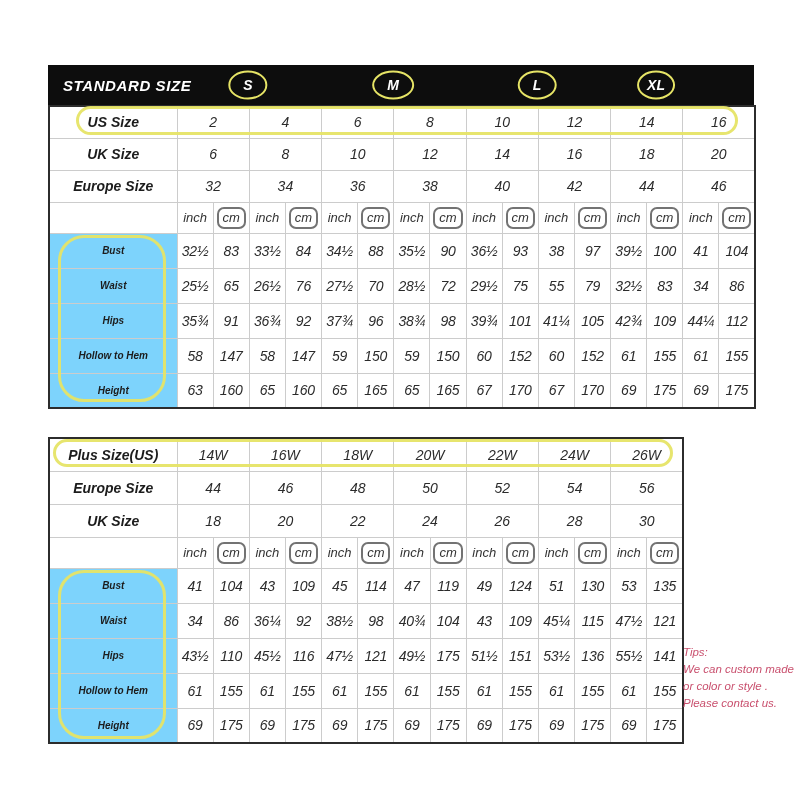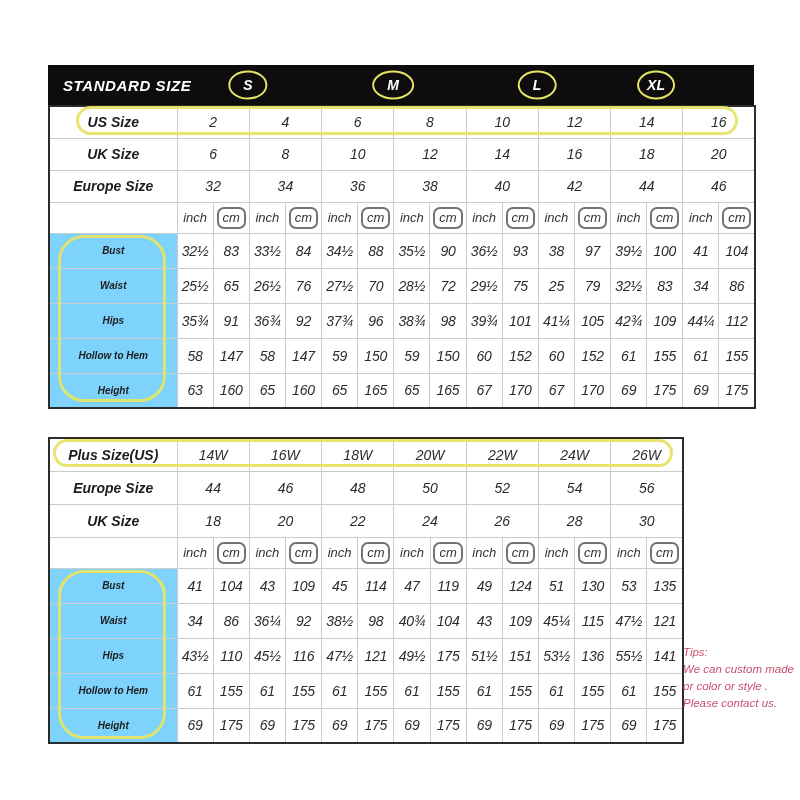--- a/index.html
+++ b/index.html
@@ -158,21 +158,21 @@
               <td class="val">25½</td>
               <td class="val">65</td>
               <td class="val">26½</td>
               <td class="val">76</td>
               <td class="val">27½</td>
               <td class="val">70</td>
               <td class="val">28½</td>
               <td class="val">72</td>
               <td class="val">29½</td>
               <td class="val">75</td>
-              <td class="val">25</td>
+              <td class="val">55</td>
               <td class="val">79</td>
               <td class="val">32½</td>
               <td class="val">83</td>
               <td class="val">34</td>
               <td class="val">86</td>
             </tr>
             <tr class="measure-row">
               <th class="row-label gray">Hips</th>
               <td class="val">35¾</td>
               <td class="val">91</td>

